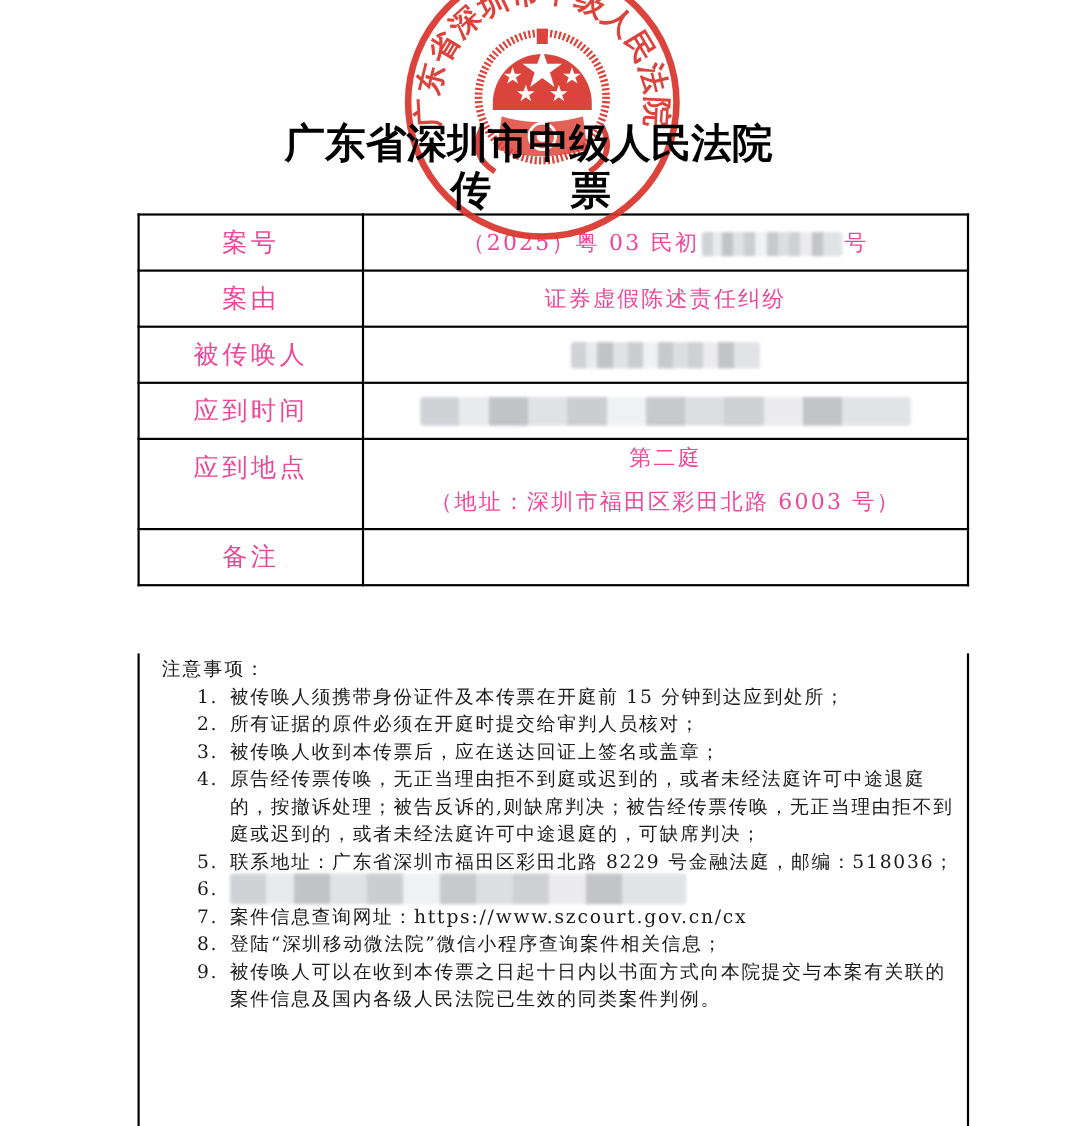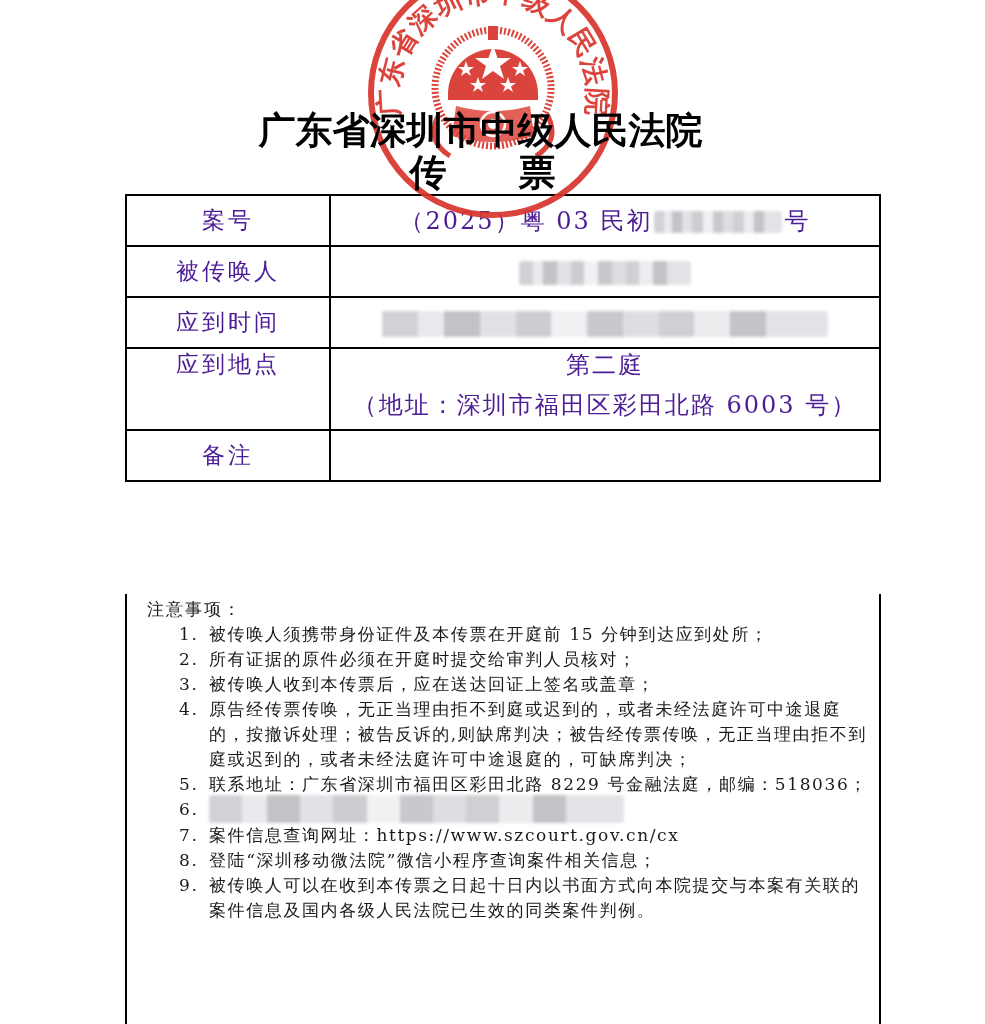--- a/index.html
+++ b/index.html
@@ -69,29 +69,29 @@
       table-layout: fixed;
       z-index: 1;
       background: transparent;
     }
     .summons-table td {
       border: 2px solid #000;
       padding: 0;
       font-size: 21px;
       vertical-align: middle;
       text-align: center;
-      color: #4c1d95;
+      color: #ec4899;
     }
     .summons-table td.label {
       width: 202px;
       letter-spacing: 3px;
       font-size: 23px;
     }
     .summons-table td.value {
-      font-size: 24px;
+      font-size: 20px;
       letter-spacing: 2px;
     }
     .row-52 { height: 51px; }
     .row-84 { height: 82px; }
     .place-line1 { line-height: 24px; margin-top: 4px; }
     .place-line2 { line-height: 24px; margin-top: 16px; }
 
     .redact {
       display: inline-block;
       vertical-align: middle;
@@ -199,33 +199,37 @@
 
   <table class="summons-table">
     <tbody>
         <tr class="row-52">
       <td class="label">案号</td>
       <td class="value">
         <span>（2025）粤 03 民初</span><span class="redact" style="width:128px;margin:0 2px;"></span><span>号</span>
       </td>
     </tr>
     <tr class="row-52">
+      <td class="label">案由</td>
+      <td class="value">证券虚假陈述责任纠纷</td>
+    </tr>
+    <tr class="row-52">
       <td class="label">被传唤人</td>
       <td class="value">
         <span class="redact" style="width:172px;height:24px;"></span>
       </td>
     </tr>
     <tr class="row-52">
       <td class="label">应到时间</td>
       <td class="value">
         <span class="redact" style="width:446px;height:26px;"></span>
       </td>
     </tr>
     <tr class="row-84">
-      <td class="label" style="vertical-align:top;padding-top:0;">应到地点</td>
+      <td class="label" style="vertical-align:top;padding-top:10px;">应到地点</td>
       <td class="value" style="vertical-align:top;">
         <div class="place-line1">第二庭</div>
         <div class="place-line2">（地址：深圳市福田区彩田北路 6003 号）</div>
       </td>
     </tr>
     <tr class="row-52">
       <td class="label">备注</td>
       <td class="value"></td>
     </tr>
   </tbody>

